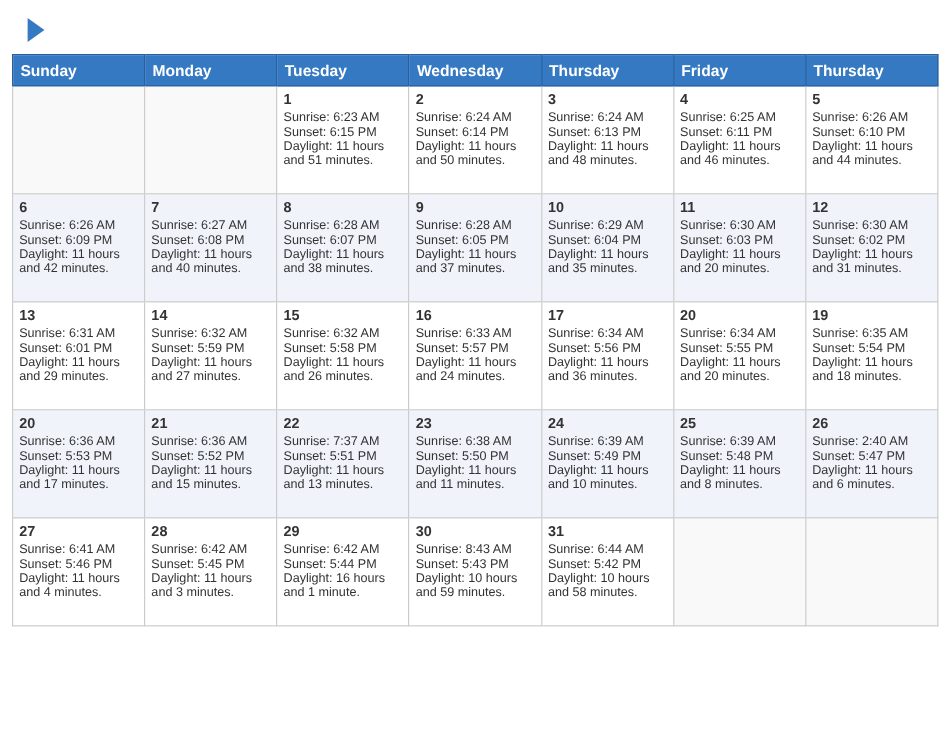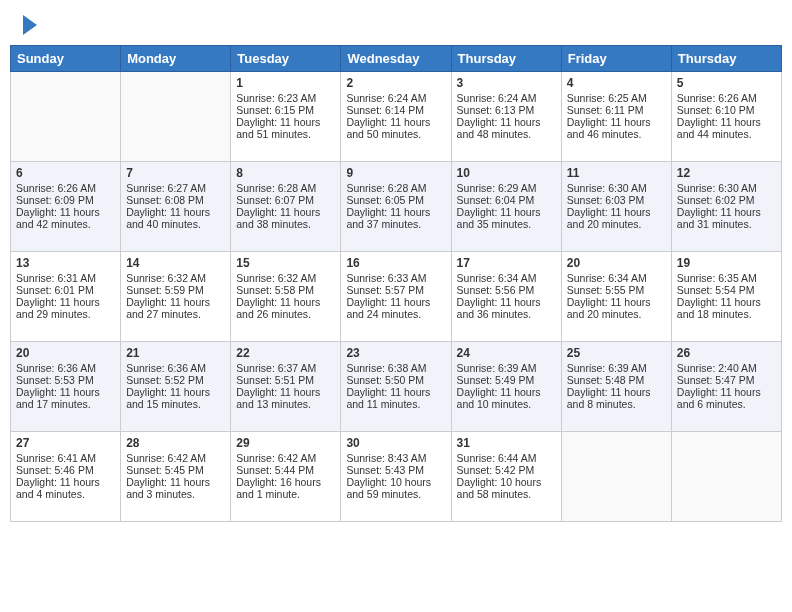--- a/index.html
+++ b/index.html
@@ -246,21 +246,21 @@
           <div>Daylight: 11 hours and 17 minutes.</div>
         </td>
         <td>
           <span class="day-num">21</span>
           <div>Sunrise: 6:36 AM</div>
           <div>Sunset: 5:52 PM</div>
           <div>Daylight: 11 hours and 15 minutes.</div>
         </td>
         <td>
           <span class="day-num">22</span>
-          <div>Sunrise: 6:37 AM</div>
+          <div>Sunrise: 7:37 AM</div>
           <div>Sunset: 5:51 PM</div>
           <div>Daylight: 11 hours and 13 minutes.</div>
         </td>
         <td>
           <span class="day-num">23</span>
           <div>Sunrise: 6:38 AM</div>
           <div>Sunset: 5:50 PM</div>
           <div>Daylight: 11 hours and 11 minutes.</div>
         </td>
         <td>

